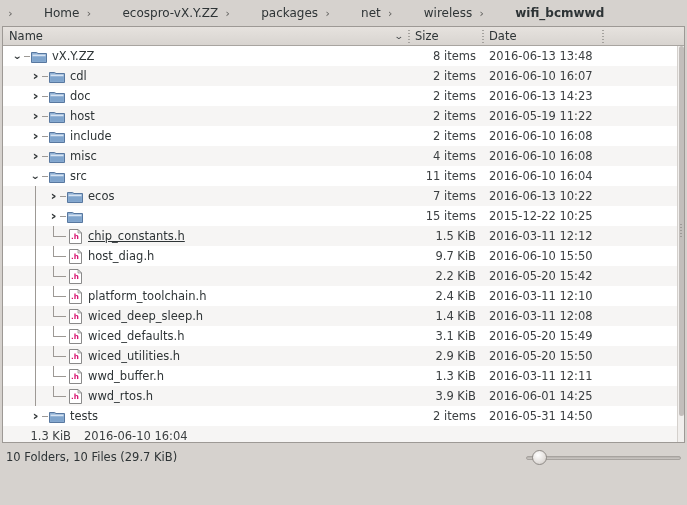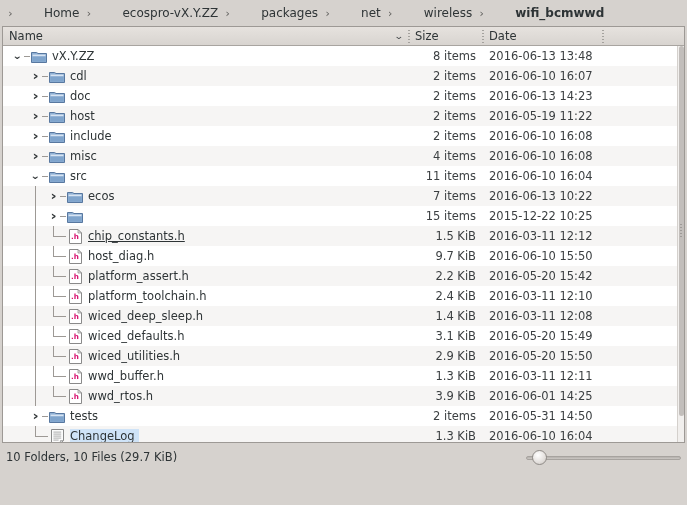--- a/index.html
+++ b/index.html
@@ -558,21 +558,20 @@
           </div>
           <div class="elbow"></div>
           <div class="dash" style="flex-basis: 6px;"></div>
           <div class="icon">
             <svg width="13" height="15" viewBox="0 0 13 15">
               <path d="M0.5 0.5 L9.0 0.5 L12.5 4.0 L12.5 14.5 L0.5 14.5 Z" fill="#ffffff" stroke="#8a8a8a" stroke-width="1"></path>
               <path d="M9.0 0.6 L9.0 4.0 L12.4 4.0 Z" fill="#e6e6e6" stroke="#8a8a8a" stroke-width="0.7"></path>
               <text x="2" y="9.6" font-family="DejaVu Sans, sans-serif" font-size="7.2" font-weight="bold" fill="#d70f6e">.h</text>
             </svg>
           </div>
-          <span class="label">platform_assert.h</span>
         </div>
         <div class="cell-size">2.2 KiB</div>
         <div class="cell-date">2016-05-20 15:42</div>
         <div class="cell-rest"></div>
       </div>
       <div class="row">
         <div class="cell-name">
           <div class="indent" style="width: 44px;">
             <div class="vline" style="left: 32px;"></div>
           </div>
@@ -705,39 +704,20 @@
               <path d="M1.4 6.6 L14.6 6.6 L14.6 11.6 L1.4 11.6 Z" fill="#7fa4cc" stroke="none"></path>
             </svg>
           </div>
           <span class="label">tests</span>
         </div>
         <div class="cell-size">2 items</div>
         <div class="cell-date">2016-05-31 14:50</div>
         <div class="cell-rest"></div>
       </div>
       <div class="row alt">
-        <div class="cell-name">
-          <div class="indent" style="width: 26px;"></div>
-          <div class="elbow"></div>
-          <div class="dash" style="flex-basis: 6px;"></div>
-          <div class="icon">
-            <svg width="13" height="15" viewBox="0 0 13 15">
-              <path d="M0.5 0.5 L12.5 0.5 L12.5 11.5 L9.5 14.5 L0.5 14.5 Z" fill="#fbfbfb" stroke="#8a8a8a" stroke-width="1"></path>
-              <path d="M12.4 11.6 L9.4 14.5 L9.4 11.6 Z" fill="#dcdcdc" stroke="#8a8a8a" stroke-width="0.7"></path>
-              <g stroke="#9a9a9a" stroke-width="0.8">
-                <line x1="2.4" y1="3.1" x2="10.2" y2="3.1"></line>
-                <line x1="2.4" y1="5.1" x2="10.2" y2="5.1"></line>
-                <line x1="2.4" y1="7.1" x2="10.2" y2="7.1"></line>
-                <line x1="2.4" y1="9.1" x2="10.2" y2="9.1"></line>
-                <line x1="2.4" y1="11.1" x2="7.6" y2="11.1"></line>
-              </g>
-            </svg>
-          </div>
-          <span class="label picked">ChangeLog</span>
-        </div>
         <div class="cell-size">1.3 KiB</div>
         <div class="cell-date">2016-06-10 16:04</div>
         <div class="cell-rest"></div>
       </div>
     </div>
 
   <div id="vscroll">
     <div id="vthumb"></div>
     <div id="vgrip"></div>
   </div>

